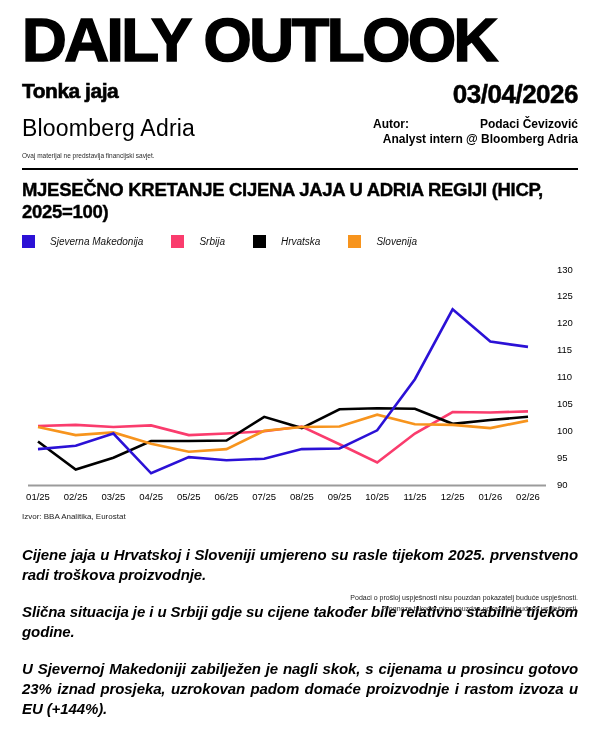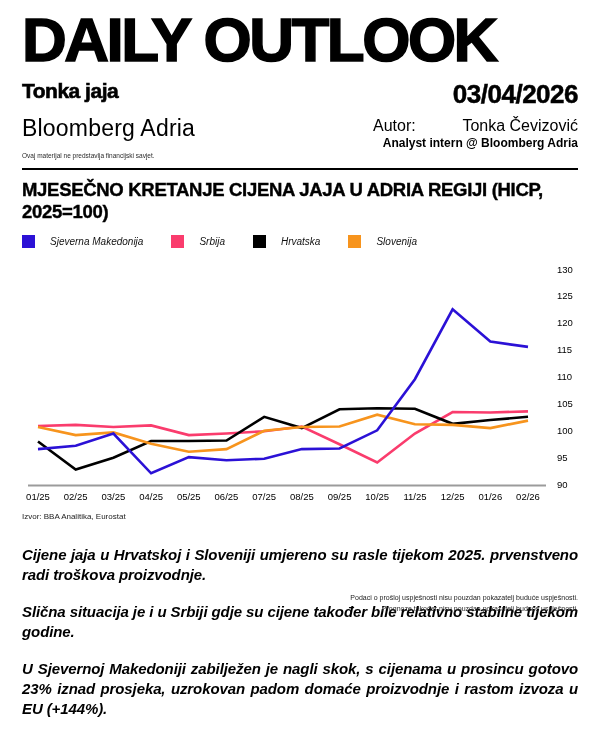--- a/index.html
+++ b/index.html
@@ -14,21 +14,21 @@
     font-size:62px; font-weight:bold; letter-spacing:-2.5px;
     line-height:0.98; padding-top:10px; white-space:nowrap;
     -webkit-text-stroke:1.5px #000;
   }
   .subhead-row { display:flex; justify-content:space-between; margin-top:8px; }
   .sub-left .kicker { font-size:21px; font-weight:bold; -webkit-text-stroke:0.6px #000; letter-spacing:-0.5px; }
   .sub-left .brand  { font-size:23px; font-weight:normal; margin-top:12px; letter-spacing:0.2px; }
   .sub-left .tiny-disclaimer { font-size:6.5px; color:#2a2a2a; margin-top:10px; }
   .sub-right { text-align:right; }
   .sub-right .date { font-size:26px; font-weight:bold; letter-spacing:-0.5px; -webkit-text-stroke:0.5px #000; }
-  .author-row { display:flex; justify-content:space-between; width:205px; margin-top:7px; font-size:16px; font-weight:normal; }
+  .author-row { display:flex; justify-content:space-between; width:205px; margin-top:7px; font-size:12px; font-weight:bold; }
   .author-role { font-size:12px; font-weight:bold; margin-top:1px; }
 
   .rule { border-top:2.5px solid #000; margin-top:9px; }
 
   .chart-title {
     margin-top:9px; font-size:18.5px; font-weight:bold;
     letter-spacing:-0.3px; line-height:1.18; max-width:566px;
     -webkit-text-stroke:0.4px #000;
   }
 
@@ -62,21 +62,21 @@
   <div class="subhead-row">
     <div class="sub-left">
       <div class="kicker">Tonka jaja</div>
       <div class="brand">Bloomberg Adria</div>
       <div class="tiny-disclaimer">Ovaj materijal ne predstavlja financijski savjet.</div>
     </div>
     <div class="sub-right">
       <div class="date">03/04/2026</div>
       <div class="author-row">
         <span>Autor:</span>
-        <span>Tonka Čevizović</span>
+        <span>Podaci Čevizović</span>
       </div>
       <div class="author-role">Analyst intern @ Bloomberg Adria</div>
     </div>
   </div>
 
   <div class="rule"></div>
 
   <div class="chart-title">MJESEČNO KRETANJE CIJENA JAJA U ADRIA REGIJI (HICP, 2025=100)</div>
 
   <div class="legend" id="legend">

